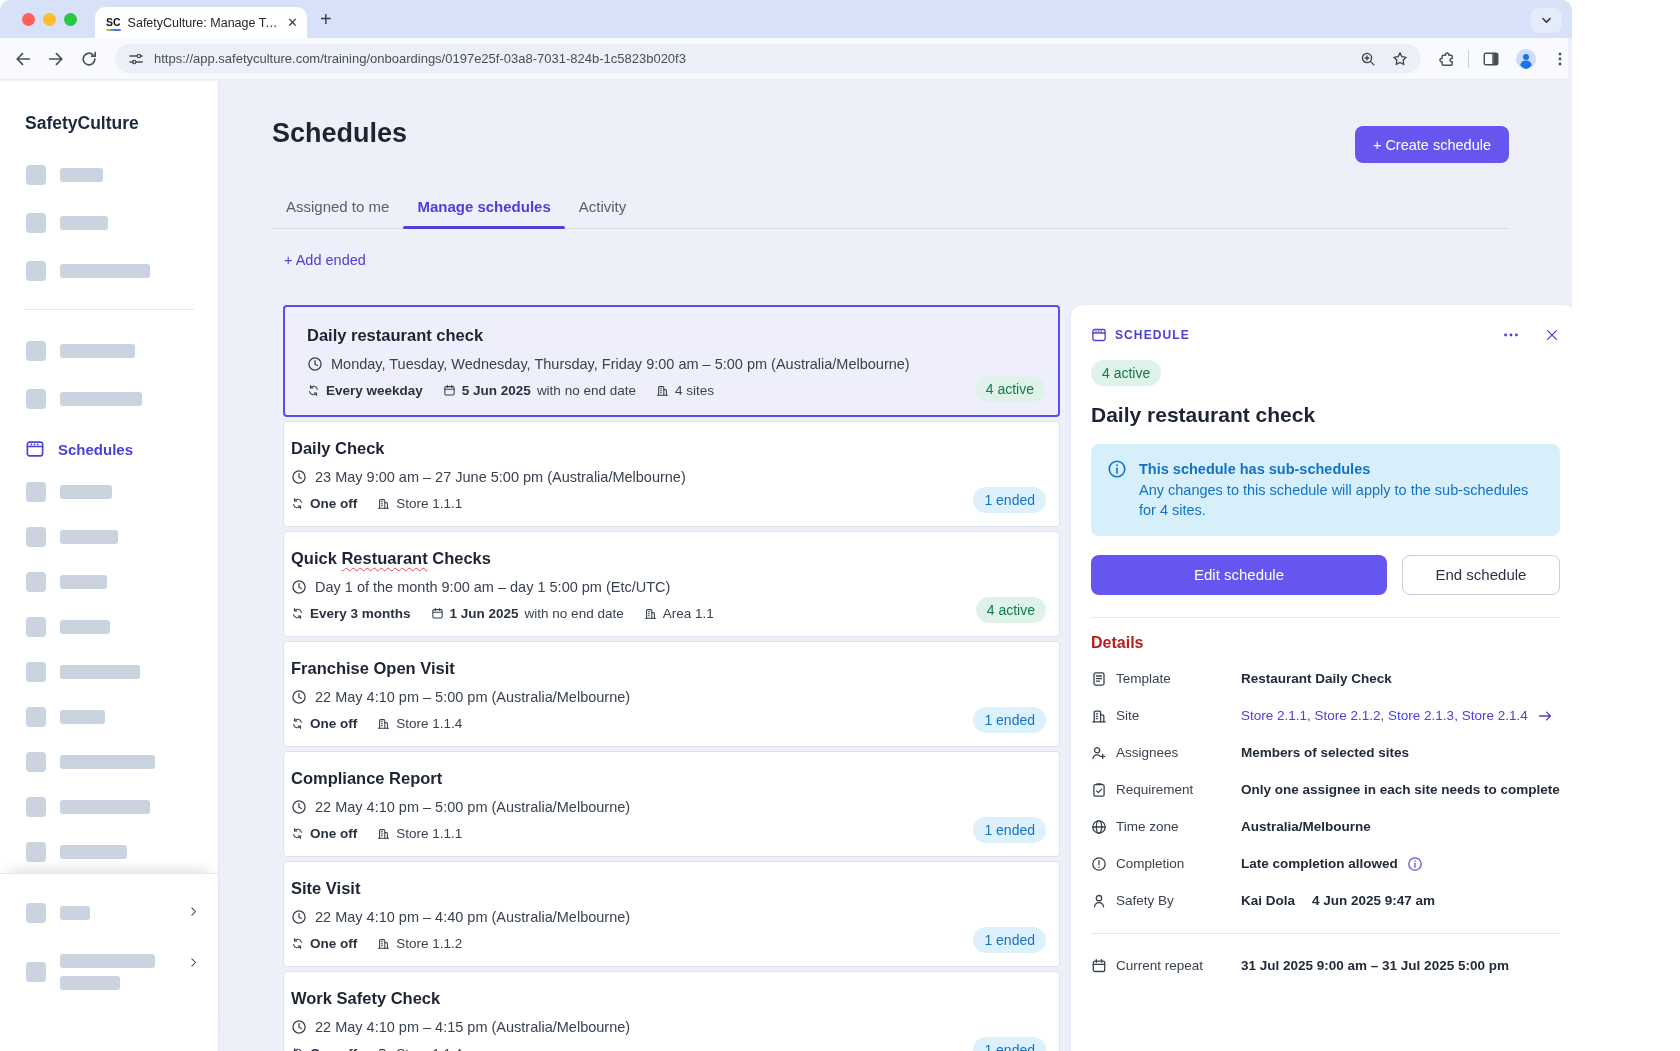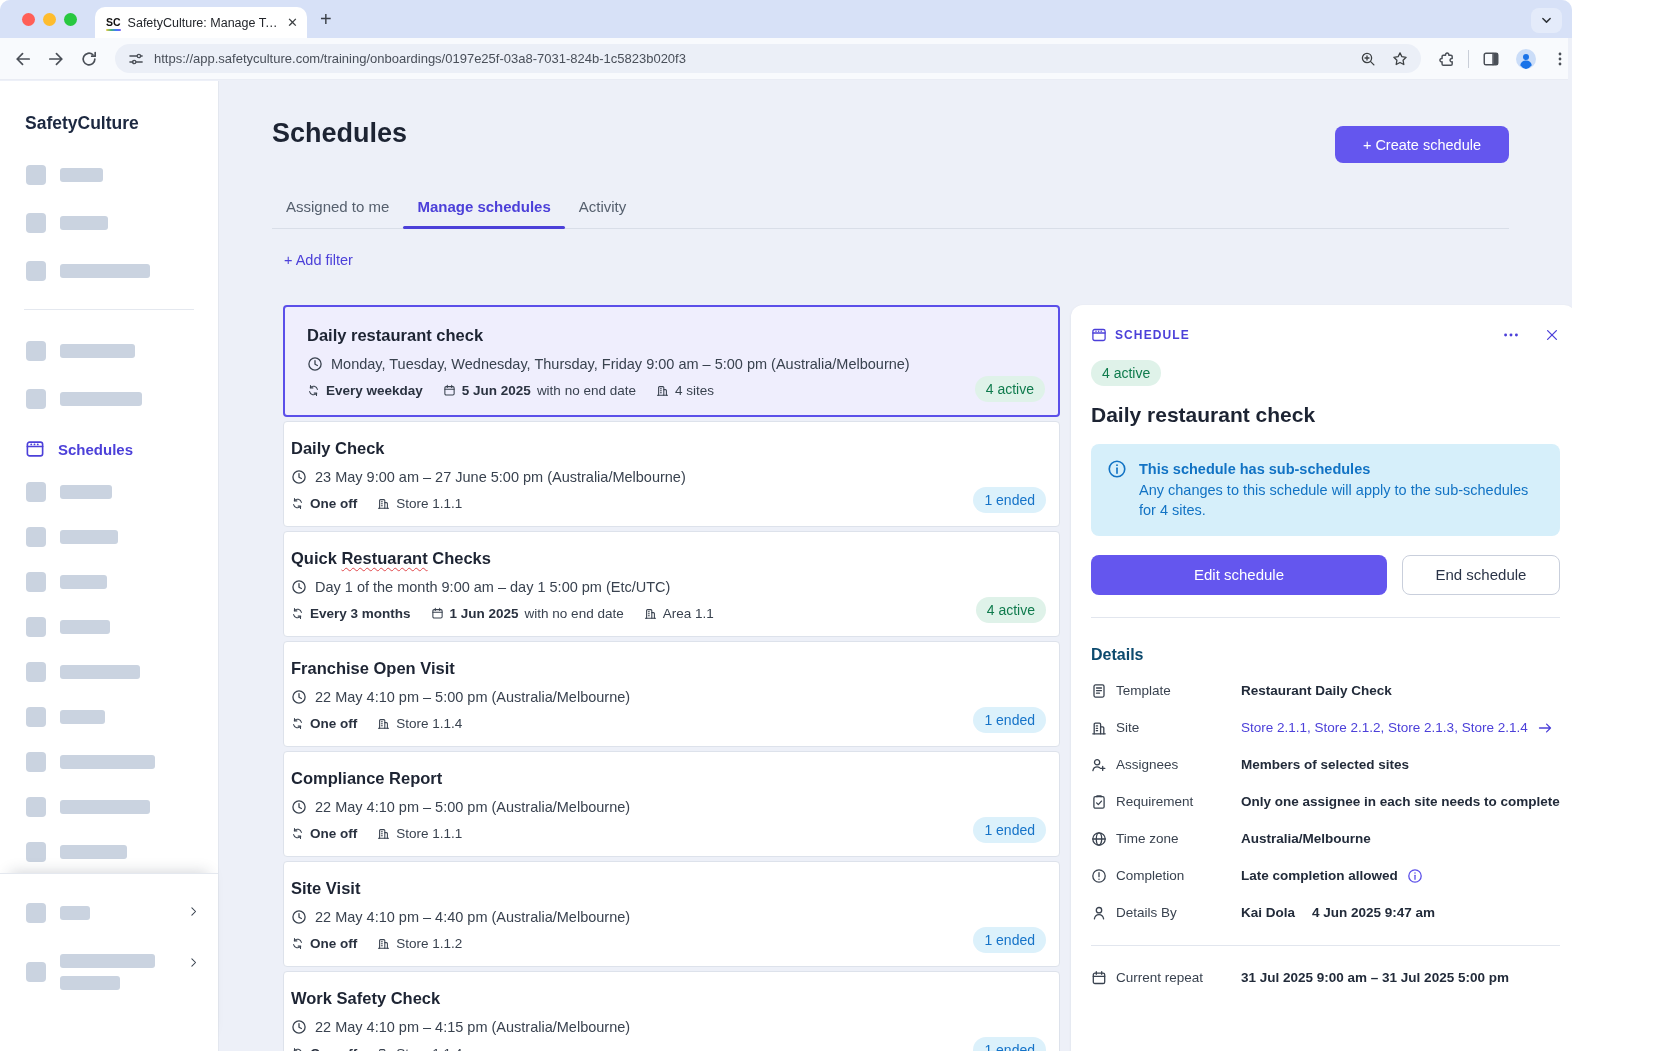--- a/index.html
+++ b/index.html
@@ -48,21 +48,21 @@
               font-size:15px; font-weight:600; cursor:pointer; }
   .side-bottom { position:absolute; bottom:0; left:0; right:0; height:178px; background:#fff;
                  border-top:1px solid #E4E8EF; box-shadow:0 -10px 14px -10px rgba(30,40,60,.22); }
   .side-bottom .skel-row { position:relative; padding-right:40px; }
   .side-bottom .chev { position:absolute; right:18px; top:2px; color:#39424F; }
   .bars-stack { display:flex; flex-direction:column; gap:8px; }
 
   
   .main { flex:1; position:relative; padding:0 63px 0 53px; overflow:hidden; }
   h1.page-title { margin-top:37px; font-size:27px; font-weight:700; color:#1D2433; }
-  .create-btn { position:absolute; top:45px; right:63px; height:37px; padding:0 28px; background:#6456EE;
+  .create-btn { position:absolute; top:45px; right:63px; height:37px; padding:0 18px; background:#6456EE;
                 color:#fff; border:none; border-radius:8px; font-size:14.5px; font-weight:500;
                 font-family:inherit; cursor:pointer; }
   .tabs { margin-top:49px; display:flex; border-bottom:1px solid #D9DEE8; }
   .tab { padding:0 14px 13px; font-size:15px; color:#56606E; position:relative; cursor:pointer; }
   .tab.active { color:#4C40D9; font-weight:600; }
   .tab.active::after { content:""; position:absolute; left:0; right:0; bottom:-1px; height:3px;
                        background:#4C40D9; border-radius:2px; }
   .add-filter { display:inline-block; margin:23px 0 0 12px; color:#4C40D9; font-size:14.5px;
                 font-weight:500; cursor:pointer; }
   .content-row { display:flex; margin-top:36px; margin-left:11px; align-items:flex-start; }
@@ -94,21 +94,21 @@
   .panel-title { margin-top:21px; font-size:21px; font-weight:700; color:#1D2433; }
   .banner { margin-top:17px; background:#D6EFFA; border-radius:8px; padding:15px 16px; display:flex;
             gap:12px; color:#1273C4; font-size:14.5px; line-height:1.42; }
   .banner-title { font-weight:700; }
   .btn-row { margin-top:19px; display:flex; gap:15px; }
   .btn-primary { flex:1.9; background:#6456EE; color:#fff; border:none; border-radius:8px; height:40px;
                  font-size:15px; font-weight:500; font-family:inherit; cursor:pointer; }
   .btn-secondary { flex:1; background:#fff; color:#2A3347; border:1px solid #C9CFDC; border-radius:8px;
                    height:40px; font-size:15px; font-weight:500; font-family:inherit; cursor:pointer; }
   .panel-divider { margin-top:22px; border-top:1px solid #E2E6EE; }
-  .details-heading { margin-top:28px; font-size:16px; font-weight:700; color:#0c4a6e; }
+  .details-heading { margin-top:16px; font-size:16px; font-weight:700; color:#b91c1c; }
   .detail-row { display:flex; margin-top:17px; align-items:center; font-size:13.5px; line-height:20px; }
   .detail-row:first-of-type { }
   .detail-label { width:150px; display:flex; gap:9px; align-items:center; color:#39424F; flex:none; }
   .detail-value { font-weight:600; color:#222B3A; display:flex; gap:9px; align-items:center; flex:1;
                   white-space:nowrap; }
   .detail-value.link { color:#4C40D9; font-weight:500; }
   .value2 { margin-left:8px; }
 
   .icon { display:inline-flex; flex:none; }
   .icon svg { width:15px; height:15px; stroke:currentColor; fill:none; stroke-width:1.3;
@@ -319,21 +319,21 @@
     </div>
 
     <div class="main">
       <h1 class="page-title">Schedules</h1>
       <button class="create-btn">+ Create schedule</button>
       <div class="tabs" id="tabs">
           <div class="tab">Assigned to me</div>
           <div class="tab active">Manage schedules</div>
           <div class="tab">Activity</div>
         </div>
-      <span class="add-filter">+ Add filter</span>
+      <span class="add-filter">+ Add ended</span>
 
       <div class="content-row">
         <div class="list" id="schedule-list">
             <div class="card selected">
               <div class="card-title">Daily restaurant check</div>
               <div class="card-time">
                 <span class="icon i16">
                   <svg viewBox="0 0 16 16">
                     <circle cx="8" cy="8" r="6.1"></circle>
                     <path d="M8 4.6v3.6l2.4 1.3"></path>
@@ -756,21 +756,21 @@
                 </span>
               </div>
               <div class="detail-row">
                 <span class="detail-label">
                   <span class="icon i16">
                     <svg viewBox="0 0 16 16">
                       <circle cx="8" cy="5.2" r="2.7"></circle>
                       <path d="M3.4 13.8c.5-2.7 2.3-4.2 4.6-4.2s4.1 1.5 4.6 4.2"></path>
                     </svg>
                   </span>
-                  <span>Details By</span>
+                  <span>Safety By</span>
                 </span>
                 <span class="detail-value">
                   <span>Kai Dola</span>
                   <span class="value2">4 Jun 2025 9:47 am</span>
                 </span>
               </div>
             </div>
           <div class="panel-divider"></div>
           <div class="detail-row" style="margin-top:22px">
             <span class="detail-label">

